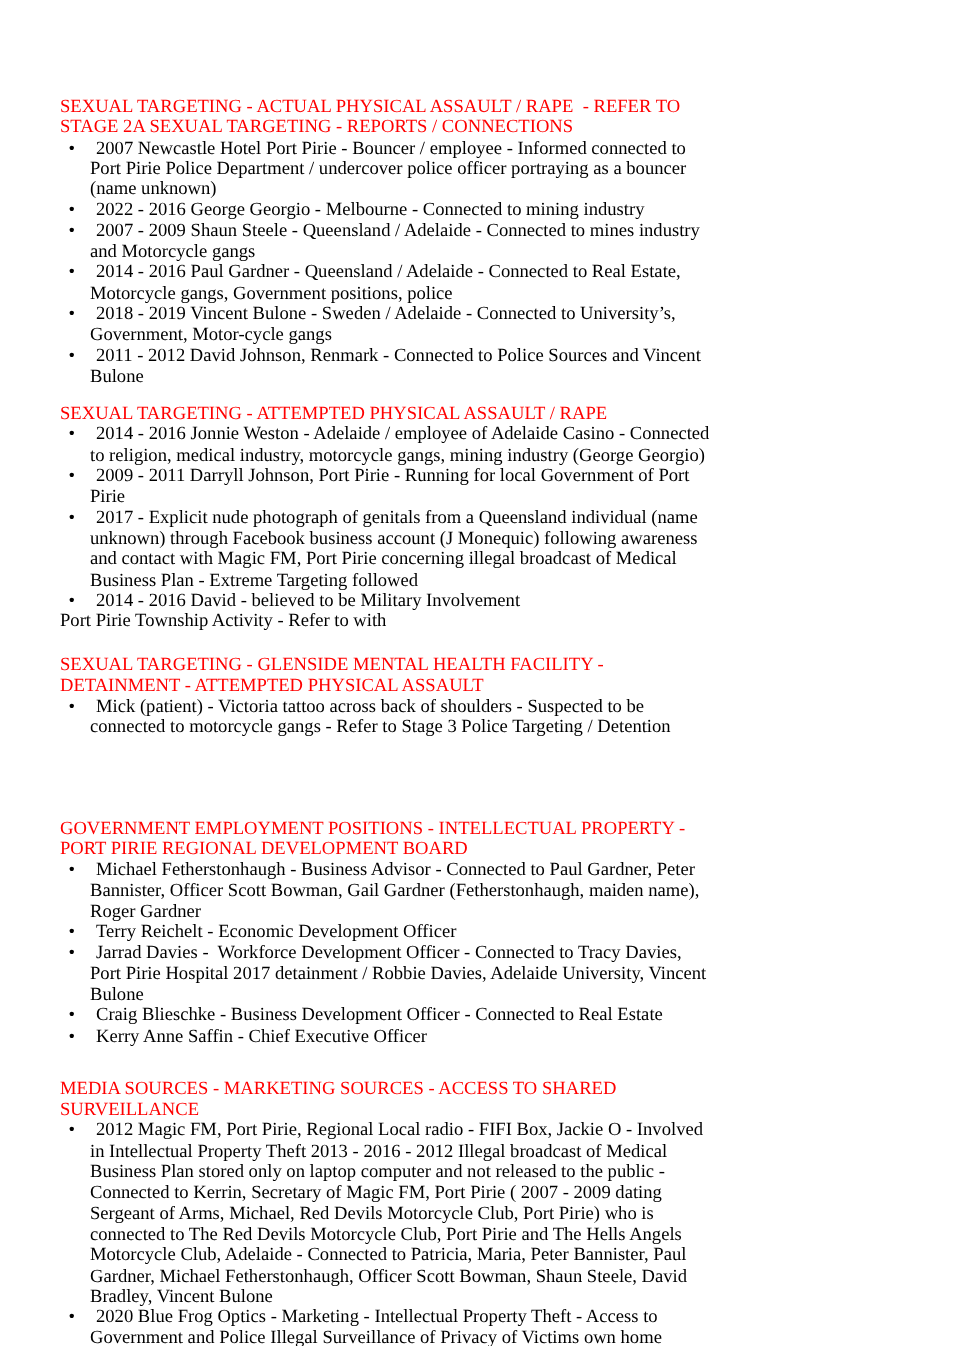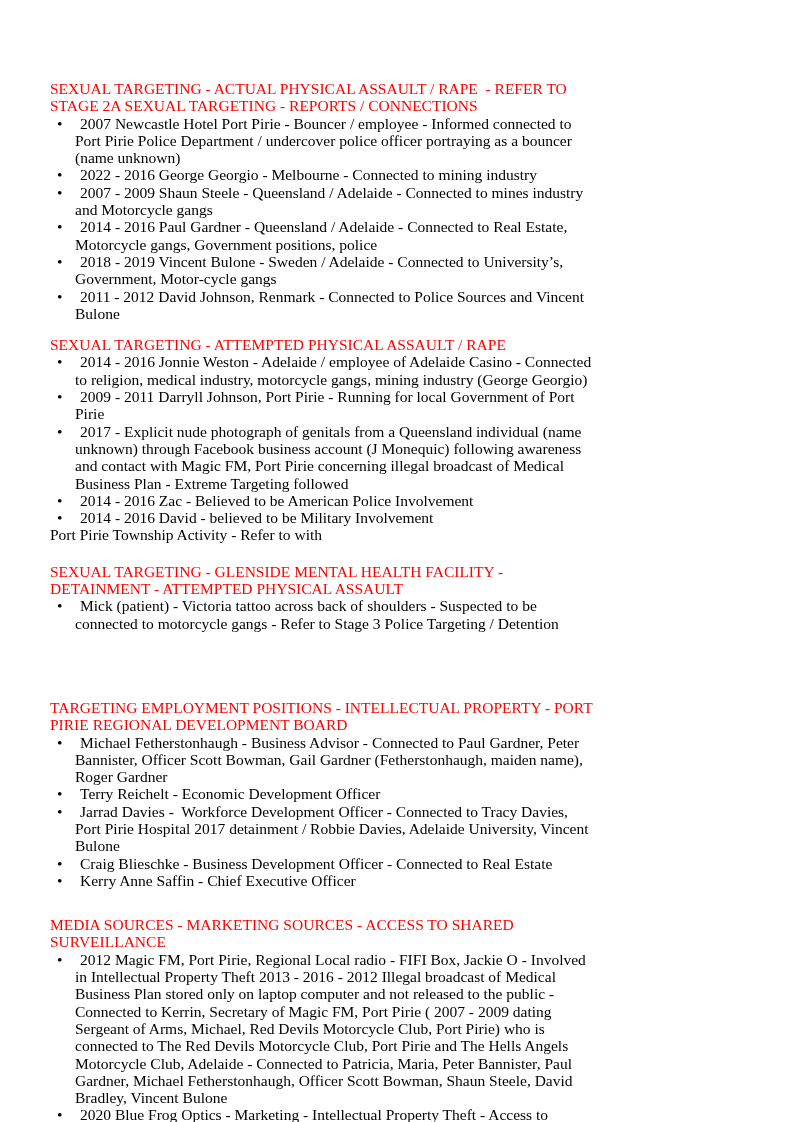--- a/index.html
+++ b/index.html
@@ -72,35 +72,34 @@
       <li>2011 - 2012 David Johnson, Renmark - Connected to Police Sources and Vincent Bulone</li>
     </ul>
   </section>
 
   <section class="doc-section s2">
     <h2 class="heading">SEXUAL TARGETING - ATTEMPTED PHYSICAL ASSAULT / RAPE</h2>
     <ul class="bullets">
       <li>2014 - 2016 Jonnie Weston - Adelaide / employee of Adelaide Casino - Connected to religion, medical industry, motorcycle gangs, mining industry (George Georgio)</li>
       <li>2009 - 2011 Darryll Johnson, Port Pirie - Running for local Government of Port Pirie</li>
       <li>2017 - Explicit nude photograph of genitals from a Queensland individual (name unknown) through Facebook business account (J Monequic) following awareness and contact with Magic FM, Port Pirie concerning illegal broadcast of Medical Business Plan - Extreme Targeting followed</li>
-      <li>2014 - 2016 Zac - Believed to be American Police Involvement</li>
       <li>2014 - 2016 David - believed to be Military Involvement</li>
     </ul>
     <p class="plain">Port Pirie Township Activity - Refer to with</p>
   </section>
 
   <section class="doc-section s3">
     <h2 class="heading">SEXUAL TARGETING - GLENSIDE MENTAL HEALTH FACILITY - DETAINMENT - ATTEMPTED PHYSICAL ASSAULT</h2>
     <ul class="bullets">
       <li>Mick (patient) - Victoria tattoo across back of shoulders - Suspected to be connected to motorcycle gangs - Refer to Stage 3 Police Targeting / Detention</li>
     </ul>
   </section>
 
   <section class="doc-section s4">
-    <h2 class="heading">TARGETING EMPLOYMENT POSITIONS - INTELLECTUAL PROPERTY - PORT PIRIE REGIONAL DEVELOPMENT BOARD</h2>
+    <h2 class="heading">GOVERNMENT EMPLOYMENT POSITIONS - INTELLECTUAL PROPERTY - PORT PIRIE REGIONAL DEVELOPMENT BOARD</h2>
     <ul class="bullets">
       <li>Michael Fetherstonhaugh - Business Advisor - Connected to Paul Gardner, Peter Bannister, Officer Scott Bowman, Gail Gardner (Fetherstonhaugh, maiden name), Roger Gardner</li>
       <li>Terry Reichelt - Economic Development Officer</li>
       <li>Jarrad Davies -  Workforce Development Officer - Connected to Tracy Davies, Port Pirie Hospital 2017 detainment / Robbie Davies, Adelaide University, Vincent Bulone</li>
       <li>Craig Blieschke - Business Development Officer - Connected to Real Estate</li>
       <li>Kerry Anne Saffin - Chief Executive Officer</li>
     </ul>
   </section>
 
   <section class="doc-section s5">

